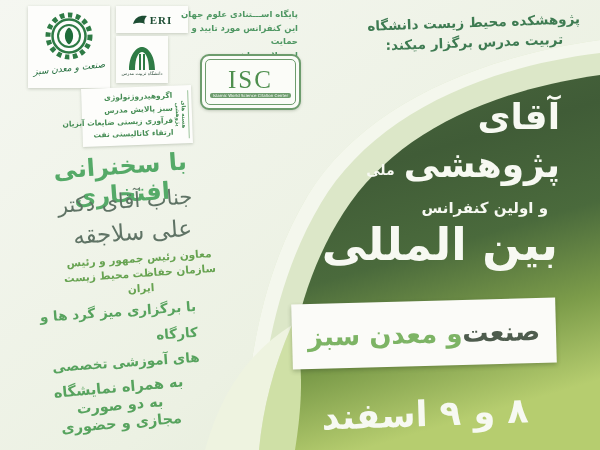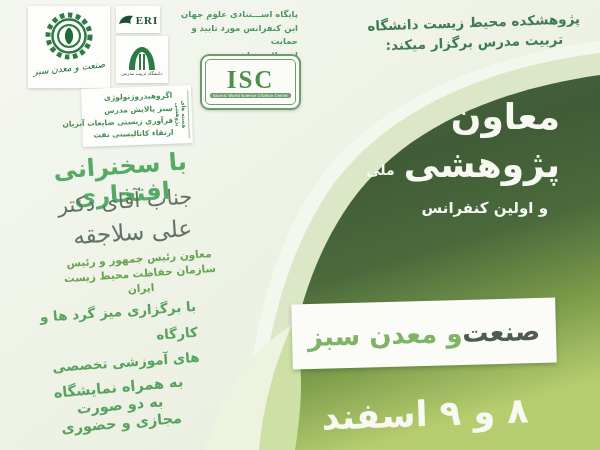--- a/index.html
+++ b/index.html
@@ -6,29 +6,29 @@
   .poster{
     position:relative;width:600px;height:450px;overflow:hidden;
     font-family:"DejaVu Sans",sans-serif;
   }
   .bg{position:absolute;inset:0;}
 
   
   .card{position:absolute;background:#fdfdfb;box-shadow:0 1px 3px rgba(60,80,50,.25);}
   .gear-card{left:28px;top:6px;width:82px;height:82px;display:flex;flex-direction:column;align-items:center;padding-top:5px;box-sizing:border-box;}
   .gear-caption{font-size:9px;font-style:italic;color:#1f6b3a;margin-top:2px;transform:rotate(-6deg);white-space:nowrap;}
-  .eri-card{left:116px;top:6px;width:44px;height:27px;display:flex;align-items:center;justify-content:center;gap:2px;text-align:right;}
+  .eri-card{left:116px;top:6px;width:72px;height:27px;display:flex;align-items:center;justify-content:center;gap:2px;text-align:right;}
   .eri-text{font-family:"Liberation Serif",serif;font-weight:bold;font-size:11px;color:#1d4d33;letter-spacing:1px;}
   .uni-card{left:116px;top:36px;width:52px;height:47px;display:flex;flex-direction:column;align-items:center;justify-content:center;gap:1px;}
   .uni-caption{font-size:4.5px;color:#2b4a38;white-space:nowrap;}
 
   .isc-note{left:180px;top:8px;width:118px;font-size:8.5px;font-weight:bold;color:#4f9763;line-height:1.6;text-align:right;position:absolute;}
   .isc-card{left:200px;top:54px;width:97px;height:52px;background:#fbfcf8;border:2px solid #6d9c6d;border-radius:9px;position:absolute;box-shadow:0 1px 3px rgba(60,80,50,.25);}
   .isc-inner{position:absolute;inset:3px;border:1.5px solid #6d9c6d;border-radius:5px;display:flex;flex-direction:column;align-items:center;justify-content:center;}
-  .isc-text{font-family:"Liberation Serif",serif;font-weight:bold;font-size:25px;color:#4e8f4e;letter-spacing:2px;line-height:1;}
+  .isc-text{font-family:"Liberation Serif",serif;font-weight:normal;font-size:25px;color:#4e8f4e;letter-spacing:2px;line-height:1;}
   .isc-caption{font-size:4px;color:#fff;background:#6d9c6d;padding:0 3px;border-radius:2px;margin-top:1px;white-space:nowrap;}
 
   .org-block{right:6px;top:13px;width:240px;text-align:center;font-size:13.5px;font-weight:bold;color:#3e7b52;line-height:1.45;transform:rotate(-2deg);position:absolute;}
 
   .research-box{left:82px;top:87px;width:110px;height:58px;background:#fdfdfb;box-shadow:0 1px 3px rgba(60,80,50,.25);transform:rotate(-2deg);display:flex;flex-direction:row-reverse;align-items:center;position:absolute;box-sizing:border-box;padding:2px 3px;}
   .rc-side{writing-mode:vertical-rl;font-size:5.5px;color:#468d55;font-weight:bold;border-right:1px solid #9cc49c;padding-right:1px;margin-left:2px;height:48px;text-align:center;}
   .rc-list{flex:1;font-size:7.5px;font-weight:bold;color:#468d55;text-align:right;line-height:1.65;white-space:nowrap;}
 
   .speech-intro{left:12px;top:152px;width:218px;text-align:center;font-size:24px;font-weight:bold;color:#55aa68;transform:rotate(-4deg);position:absolute;}
   .honorific{left:35px;top:189px;width:180px;text-align:center;font-size:21px;color:#5f7365;transform:rotate(-4deg);position:absolute;}
@@ -141,26 +141,27 @@
   <div class="roundtables" dir="rtl">
     <div>با برگزاری میز گرد ها و کارگاه</div>
     <div>های آموزشی تخصصی</div>
   </div>
   <div class="exhibition" dir="rtl">
     <div>به همراه نمایشگاه</div>
     <div>به دو صورت</div>
     <div>مجازی و حضوری</div>
   </div>
 
-  <div class="t-white t-line1" dir="rtl">معاون</div>
+  <div class="t-white t-line1" dir="rtl">آقای</div>
   <div class="t-white t-line2" dir="rtl">
     <span>پژوهشی</span>
     <span class="small">ملی</span>
   </div>
   <div class="t-white t-line3" dir="rtl">و اولین کنفرانس</div>
+  <div class="t-white t-line4" dir="rtl">بین المللی</div>
 
   <div class="subject-box" dir="rtl">
     <span class="subject-dark">صنعت</span>
       <span class="subject-green"> و معدن سبز</span>
   </div>
 
   <div class="t-white date-line" dir="rtl">۸ و ۹ اسفند</div>
 
 </div>
 

